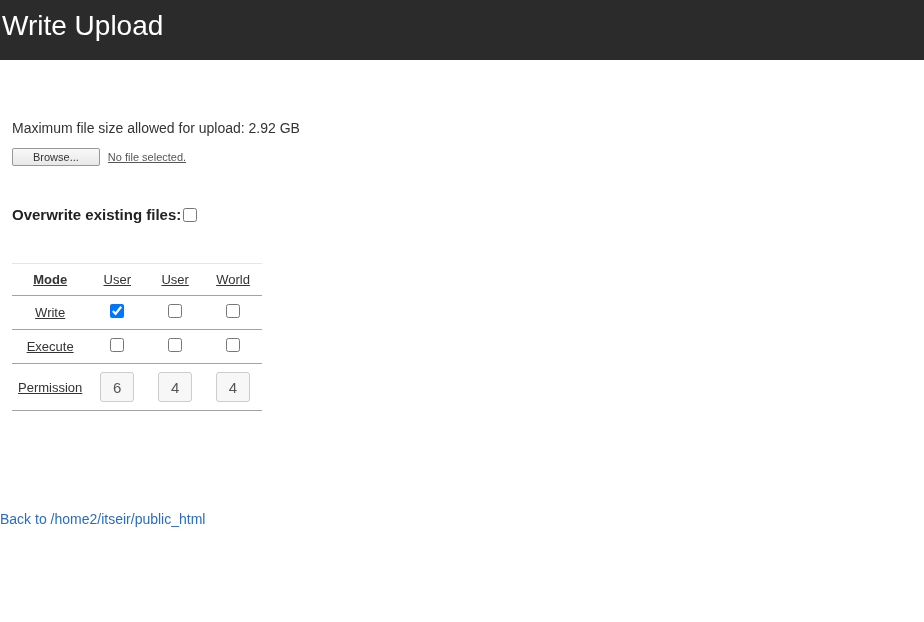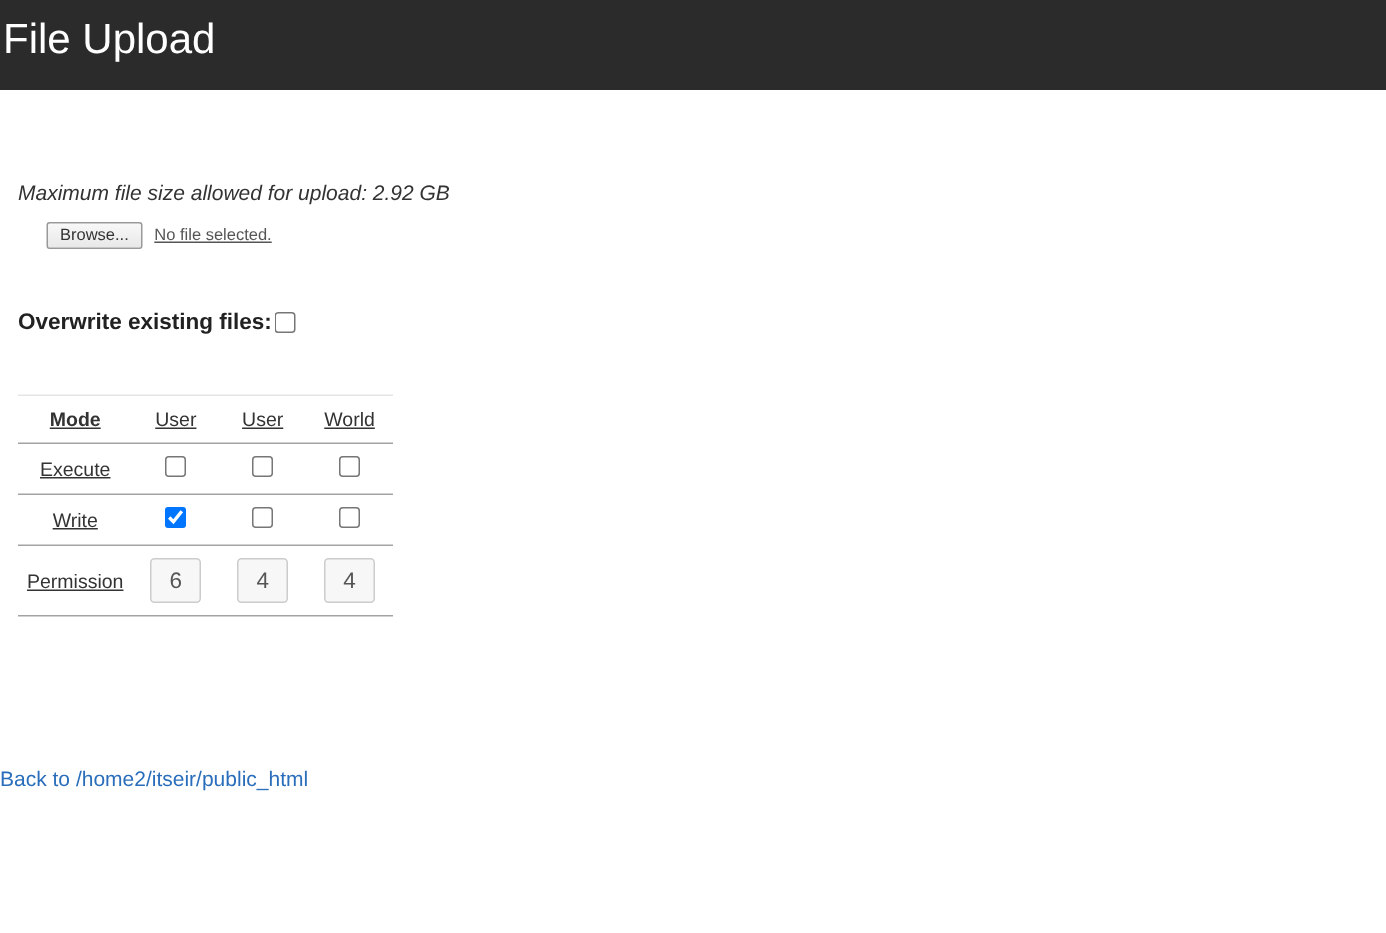--- a/index.html
+++ b/index.html
@@ -24,41 +24,39 @@
       font-weight: normal;
       font-family: Arial, sans-serif;
     }
     .content {
       padding: 60px 12px 20px 12px;
     }
     .info-line {
       font-size: 14px;
       color: #333;
       margin-bottom: 12px;
-      font-style: italic;
     }
     .info-line b {
       font-weight: bold;
     }
     .file-row {
       display: flex;
       align-items: center;
       gap: 8px;
       margin-top: 4px;
       margin-bottom: 40px;
     }
     .browse-btn {
       background: linear-gradient(#f8f8f8, #e8e8e8);
       border: 1px solid #999;
       border-radius: 2px;
-      padding: 2px 8px;
+      padding: 2px 20px;
       font-size: 11px;
       color: #333;
       cursor: pointer;
-      margin-left: 19px;
     }
     .no-file {
       font-size: 11px;
       color: #555;
       text-decoration: underline;
     }
     .overwrite-row {
       display: flex;
       align-items: center;
       gap: 2px;
@@ -115,21 +113,21 @@
     .back-link a {
       color: #2a6ebb;
       text-decoration: none;
       font-size: 14px;
     }
   </style>
 </head>
 <body>
 
 <div class="header">
-  <h1>File Upload</h1>
+  <h1>Write Upload</h1>
 </div>
 
 <div class="content">
 
   <div class="info-line">Maximum file size allowed for upload: 2.92 GB</div>
 
 
   <div class="file-row">
     <button class="browse-btn">Browse...</button>
     <span class="no-file">No file selected.</span>
@@ -142,28 +140,28 @@
 
   <table class="permissions">
     <tbody>
         <tr>
       <th class="mode-header">Mode</th>
       <th>User</th>
       <th>User</th>
       <th>World</th>
     </tr>
     <tr>
-      <td class="row-label">Execute</td>
-      <td><input type="checkbox" style=""></td>
+      <td class="row-label">Write</td>
+      <td><input type="checkbox" checked="" style=""></td>
       <td><input type="checkbox" style=""></td>
       <td><input type="checkbox" style=""></td>
     </tr>
     <tr>
-      <td class="row-label">Write</td>
-      <td><input type="checkbox" checked="" style=""></td>
+      <td class="row-label">Execute</td>
+      <td><input type="checkbox" style=""></td>
       <td><input type="checkbox" style=""></td>
       <td><input type="checkbox" style=""></td>
     </tr>
     <tr>
       <td class="row-label">Permission</td>
       <td><input type="text" class="perm-input" value="6" style=""></td>
       <td><input type="text" class="perm-input" value="4" style=""></td>
       <td><input type="text" class="perm-input" value="4" style=""></td>
     </tr>
   </tbody>

